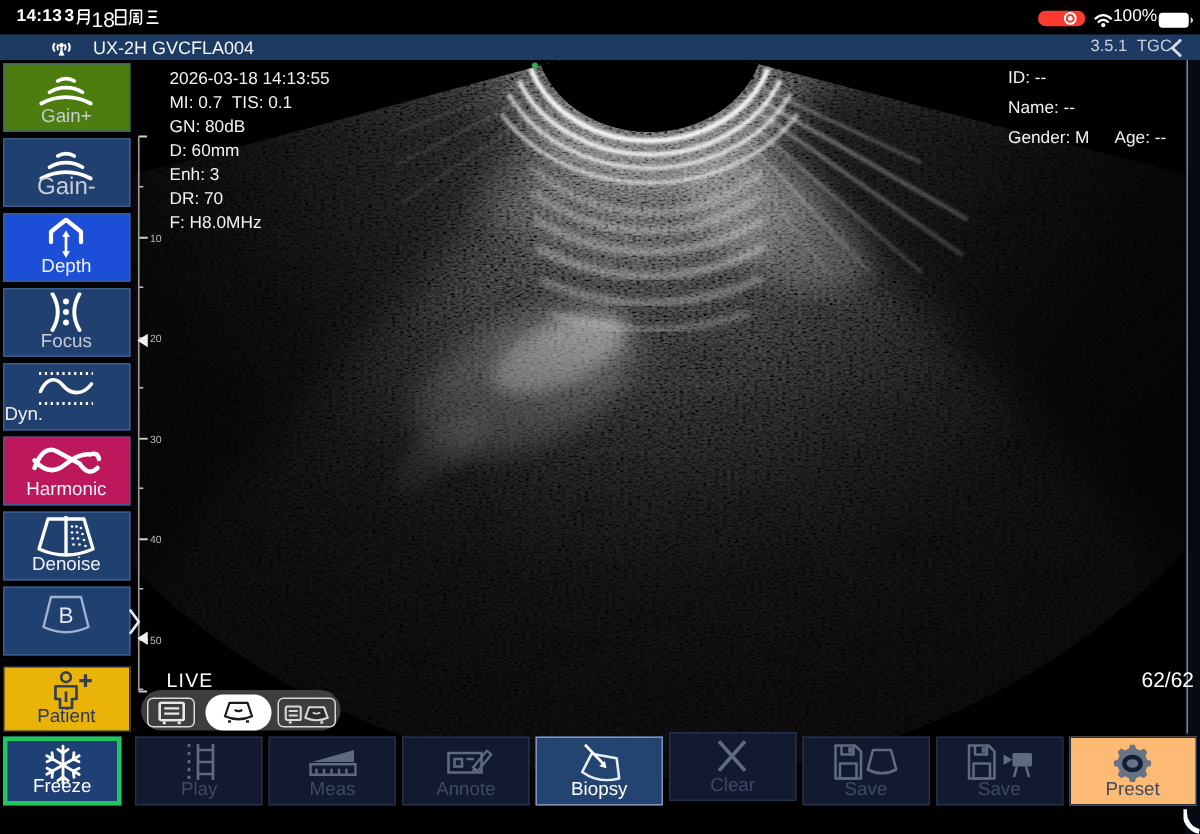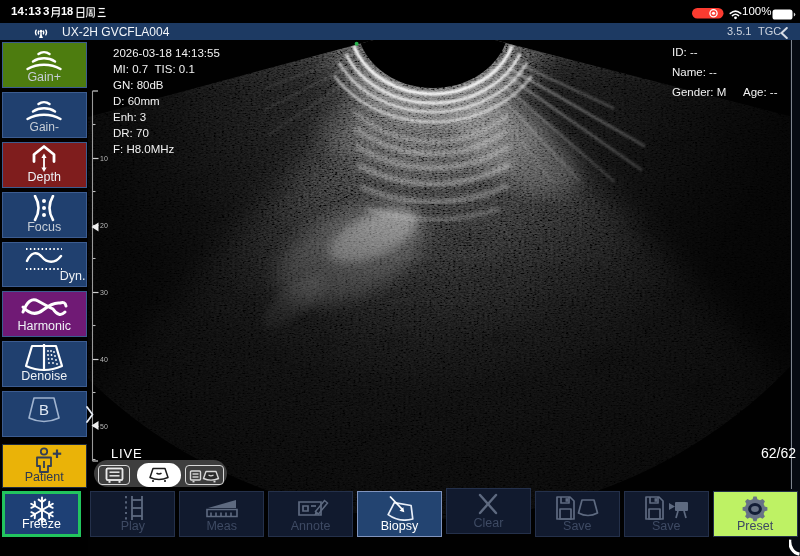--- a/index.html
+++ b/index.html
@@ -11,21 +11,21 @@
   <div class="abs" style="left:11px;top:5px;font-size:11.5px;font-weight:600;color:#fff;letter-spacing:0.2px">14:13</div>
   <div class="abs" style="left:43px;top:5px;font-size:11.5px;font-weight:600;color:#fff">3</div>
   <div class="abs" style="left:50px;top:4.5px"><svg width="10.5" height="13" viewBox="0 0 12 14">
         <g stroke="#fff" stroke-width="1.3" fill="none">
           <path d="M3 1.5 H10.5 V9 Q10.5 11.5 8.5 12.5"></path>
           <path d="M3 1.5 V8 Q3 11 1.5 12.5"></path>
           <path d="M3 5 H10.5"></path>
           <path d="M3 8.5 H10.5"></path>
         </g>
       </svg></div>
-  <div class="abs" style="left:61px;top:5px;font-size:11px;font-weight:700;color:#fff">18</div>
+  <div class="abs" style="left:61px;top:5px;font-size:14px;font-weight:400;color:#fff">18</div>
   <div class="abs" style="left:74.5px;top:4.5px"><svg width="10.5" height="13" viewBox="0 0 12 14">
         <g stroke="#fff" stroke-width="1.3" fill="none">
           <rect x="2.5" y="1.5" width="7.5" height="11"></rect>
           <path d="M2.5 7 H10"></path>
         </g>
       </svg></div>
   <div class="abs" style="left:85px;top:4.5px"><svg width="11" height="13" viewBox="0 0 13 14">
         <g stroke="#fff" stroke-width="1.2" fill="none">
           <path d="M2.5 1.5 H11 V10.5 Q11 12.5 9 12.8"></path>
           <path d="M2.5 1.5 V9 Q2.5 11.5 1.2 12.8"></path>
@@ -291,23 +291,23 @@
     <div style="position:absolute;left:0;right:0;bottom:3px;text-align:center;font-size:12.5px;color:#c6cdd6">Gain+</div>
   </div>
 <div style="position:absolute;left:2px;top:92.2px;width:84.5px;height:45.8px;background:#20406f;border:1px solid #3c5c90;box-sizing:border-box">
 <div style="position:absolute;left:50%;top:2px;transform:translateX(-50%)"><svg width="58" height="30" viewBox="0 0 58 30" style="">
         <g stroke="#fff" fill="none" stroke-width="2.5" stroke-linecap="round">
 <path d="M12.5 24 A 32 30 0 0 1 45.5 24"></path>
           <path d="M18 16.5 A 19 17 0 0 1 40 16.5"></path>
           <path d="M23.5 9 A 8.5 7 0 0 1 34.5 9"></path>
         </g>
       </svg></div>
-    <div style="position:absolute;left:0;right:0;bottom:3px;text-align:center;font-size:12px;color:#c6cdd6">Gain-</div>
-  </div>
-<div style="position:absolute;left:2px;top:142.0px;width:84.5px;height:45.8px;background:#7f1d1d;border:1px solid #3c5c90;box-sizing:border-box">
+    <div style="position:absolute;left:0;right:0;bottom:3px;text-align:center;font-size:16px;color:#c6cdd6">Gain-</div>
+  </div>
+<div style="position:absolute;left:2px;top:142.0px;width:84.5px;height:45.8px;background:#1d4ed8;border:1px solid #3c5c90;box-sizing:border-box">
 <div style="position:absolute;left:50%;top:2px;transform:translateX(-50%)"><svg width="58" height="30" viewBox="0 0 58 30" style="">
         <g stroke="#fff" fill="none" stroke-width="2.8" stroke-linecap="round" stroke-linejoin="round">
 <path d="M19 16.5 L19 9.5 L29 1.5 L39 9.5 L39 16.5"></path>
         </g>
 <g stroke="#fff" stroke-width="1.8">
           <path d="M29 12 L29 23.5"></path>
         </g>
 <path d="M29 8.5 L26.4 13 L31.6 13 Z" fill="#fff"></path>
         <path d="M29 27 L26.4 22.5 L31.6 22.5 Z" fill="#fff"></path>
       </svg></div>
@@ -328,23 +328,23 @@
     <div style="position:absolute;left:0;right:0;bottom:3px;text-align:center;font-size:12.5px;color:#c6cdd6">Focus</div>
   </div>
 <div style="position:absolute;left:2px;top:241.6px;width:84.5px;height:45.8px;background:#20406f;border:1px solid #3c5c90;box-sizing:border-box">
 <div style="position:absolute;left:50%;top:2px;transform:translateX(-50%)"><svg width="58" height="30" viewBox="0 0 58 30" style="">
         <g stroke="#fff" stroke-width="1.9" stroke-dasharray="1.5 2.4">
           <path d="M11 4 H47"></path>
           <path d="M11 24 H47"></path>
         </g>
 <path d="M12 16 C 16 7 22 6 27 12 C 32 18 40 19 46 11" stroke="#fff" fill="none" stroke-width="2.4" stroke-linecap="round"></path>
       </svg></div>
-    <div style="position:absolute;left:0;right:0;bottom:3px;text-align:right;font-size:12.5px;color:#eef1f5">Dyn.</div>
-  </div>
-<div style="position:absolute;left:2px;top:291.4px;width:84.5px;height:45.8px;background:#701a75;border:1px solid #3c5c90;box-sizing:border-box">
+    <div style="position:absolute;left:0;right:0;bottom:3px;text-align:left;font-size:12.5px;color:#eef1f5">Dyn.</div>
+  </div>
+<div style="position:absolute;left:2px;top:291.4px;width:84.5px;height:45.8px;background:#be185d;border:1px solid #3c5c90;box-sizing:border-box">
 <div style="position:absolute;left:50%;top:2px;transform:translateX(-50%)"><svg width="58" height="30" viewBox="0 0 58 30" style="">
         <g stroke="#fff" fill="none" stroke-width="3" stroke-linecap="round">
 <path d="M8 18 Q14 2 23 7 T38 15 Q44 24 50 18"></path>
 <path d="M8 13 Q18 24 28 16 T45 9 Q50 7 51 12"></path>
         </g>
       </svg></div>
     <div style="position:absolute;left:0;right:0;bottom:3px;text-align:center;font-size:12.5px;color:#eef1f5">Harmonic</div>
   </div>
 <div style="position:absolute;left:2px;top:341.2px;width:84.5px;height:45.8px;background:#20406f;border:1px solid #3c5c90;box-sizing:border-box">
 <div style="position:absolute;left:50%;top:2px;transform:translateX(-50%)"><svg width="58" height="30" viewBox="0 0 58 30" style="">
@@ -499,21 +499,21 @@
           <path d="M27 8 L33 11.5 L27 15 Z"></path>
           <rect x="33" y="7" width="13" height="9" rx="1"></rect>
         </g>
 <g stroke="#5e6a80" stroke-width="1.7">
           <path d="M36 16 L34 23"></path>
           <path d="M42 16 L44 23"></path>
         </g>
       </svg></div>
 <div style="position:absolute;left:0;right:0;bottom:3px;text-align:center;font-size:12.5px;color:#3e4a63">Save</div>
   </div>
-<div style="position:absolute;left:712.6px;top:491px;width:85px;height:46px;background:#bef264;border:1px solid #24304a;box-sizing:border-box;z-index:1">
+<div style="position:absolute;left:712.6px;top:491px;width:85px;height:46px;background:#fdba74;border:1px solid #24304a;box-sizing:border-box;z-index:1">
 <div style="position:absolute;left:50%;top:3px;transform:translateX(-50%)"><svg width="38" height="28" viewBox="0 0 38 28" style="">
         <g fill="#67728527"></g>
         <g fill="#677285">
           <path d="M17.4 1.5 h3.2 l0.8 2.7 a7.5 7.5 0 0 1 2.6 1.1 l2.6-1.3 2.3 2.3 -1.3 2.6 a7.5 7.5 0 0 1 1.1 2.6 l2.7 0.8 v3.2 l-2.7 0.8 a7.5 7.5 0 0 1 -1.1 2.6 l1.3 2.6 -2.3 2.3 -2.6-1.3 a7.5 7.5 0 0 1 -2.6 1.1 l-0.8 2.7 h-3.2 l-0.8-2.7 a7.5 7.5 0 0 1 -2.6-1.1 l-2.6 1.3 -2.3-2.3 1.3-2.6 a7.5 7.5 0 0 1 -1.1-2.6 l-2.7-0.8 v-3.2 l2.7-0.8 a7.5 7.5 0 0 1 1.1-2.6 l-1.3-2.6 2.3-2.3 2.6 1.3 a7.5 7.5 0 0 1 2.6-1.1 Z"></path>
         </g>
 <ellipse cx="19" cy="14" rx="5.4" ry="4.4" fill="none" stroke="#131e36" stroke-width="3"></ellipse>
       </svg></div>
 <div style="position:absolute;left:0;right:0;bottom:3px;text-align:center;font-size:12.5px;color:#3e4a63">Preset</div>
   </div>
 

